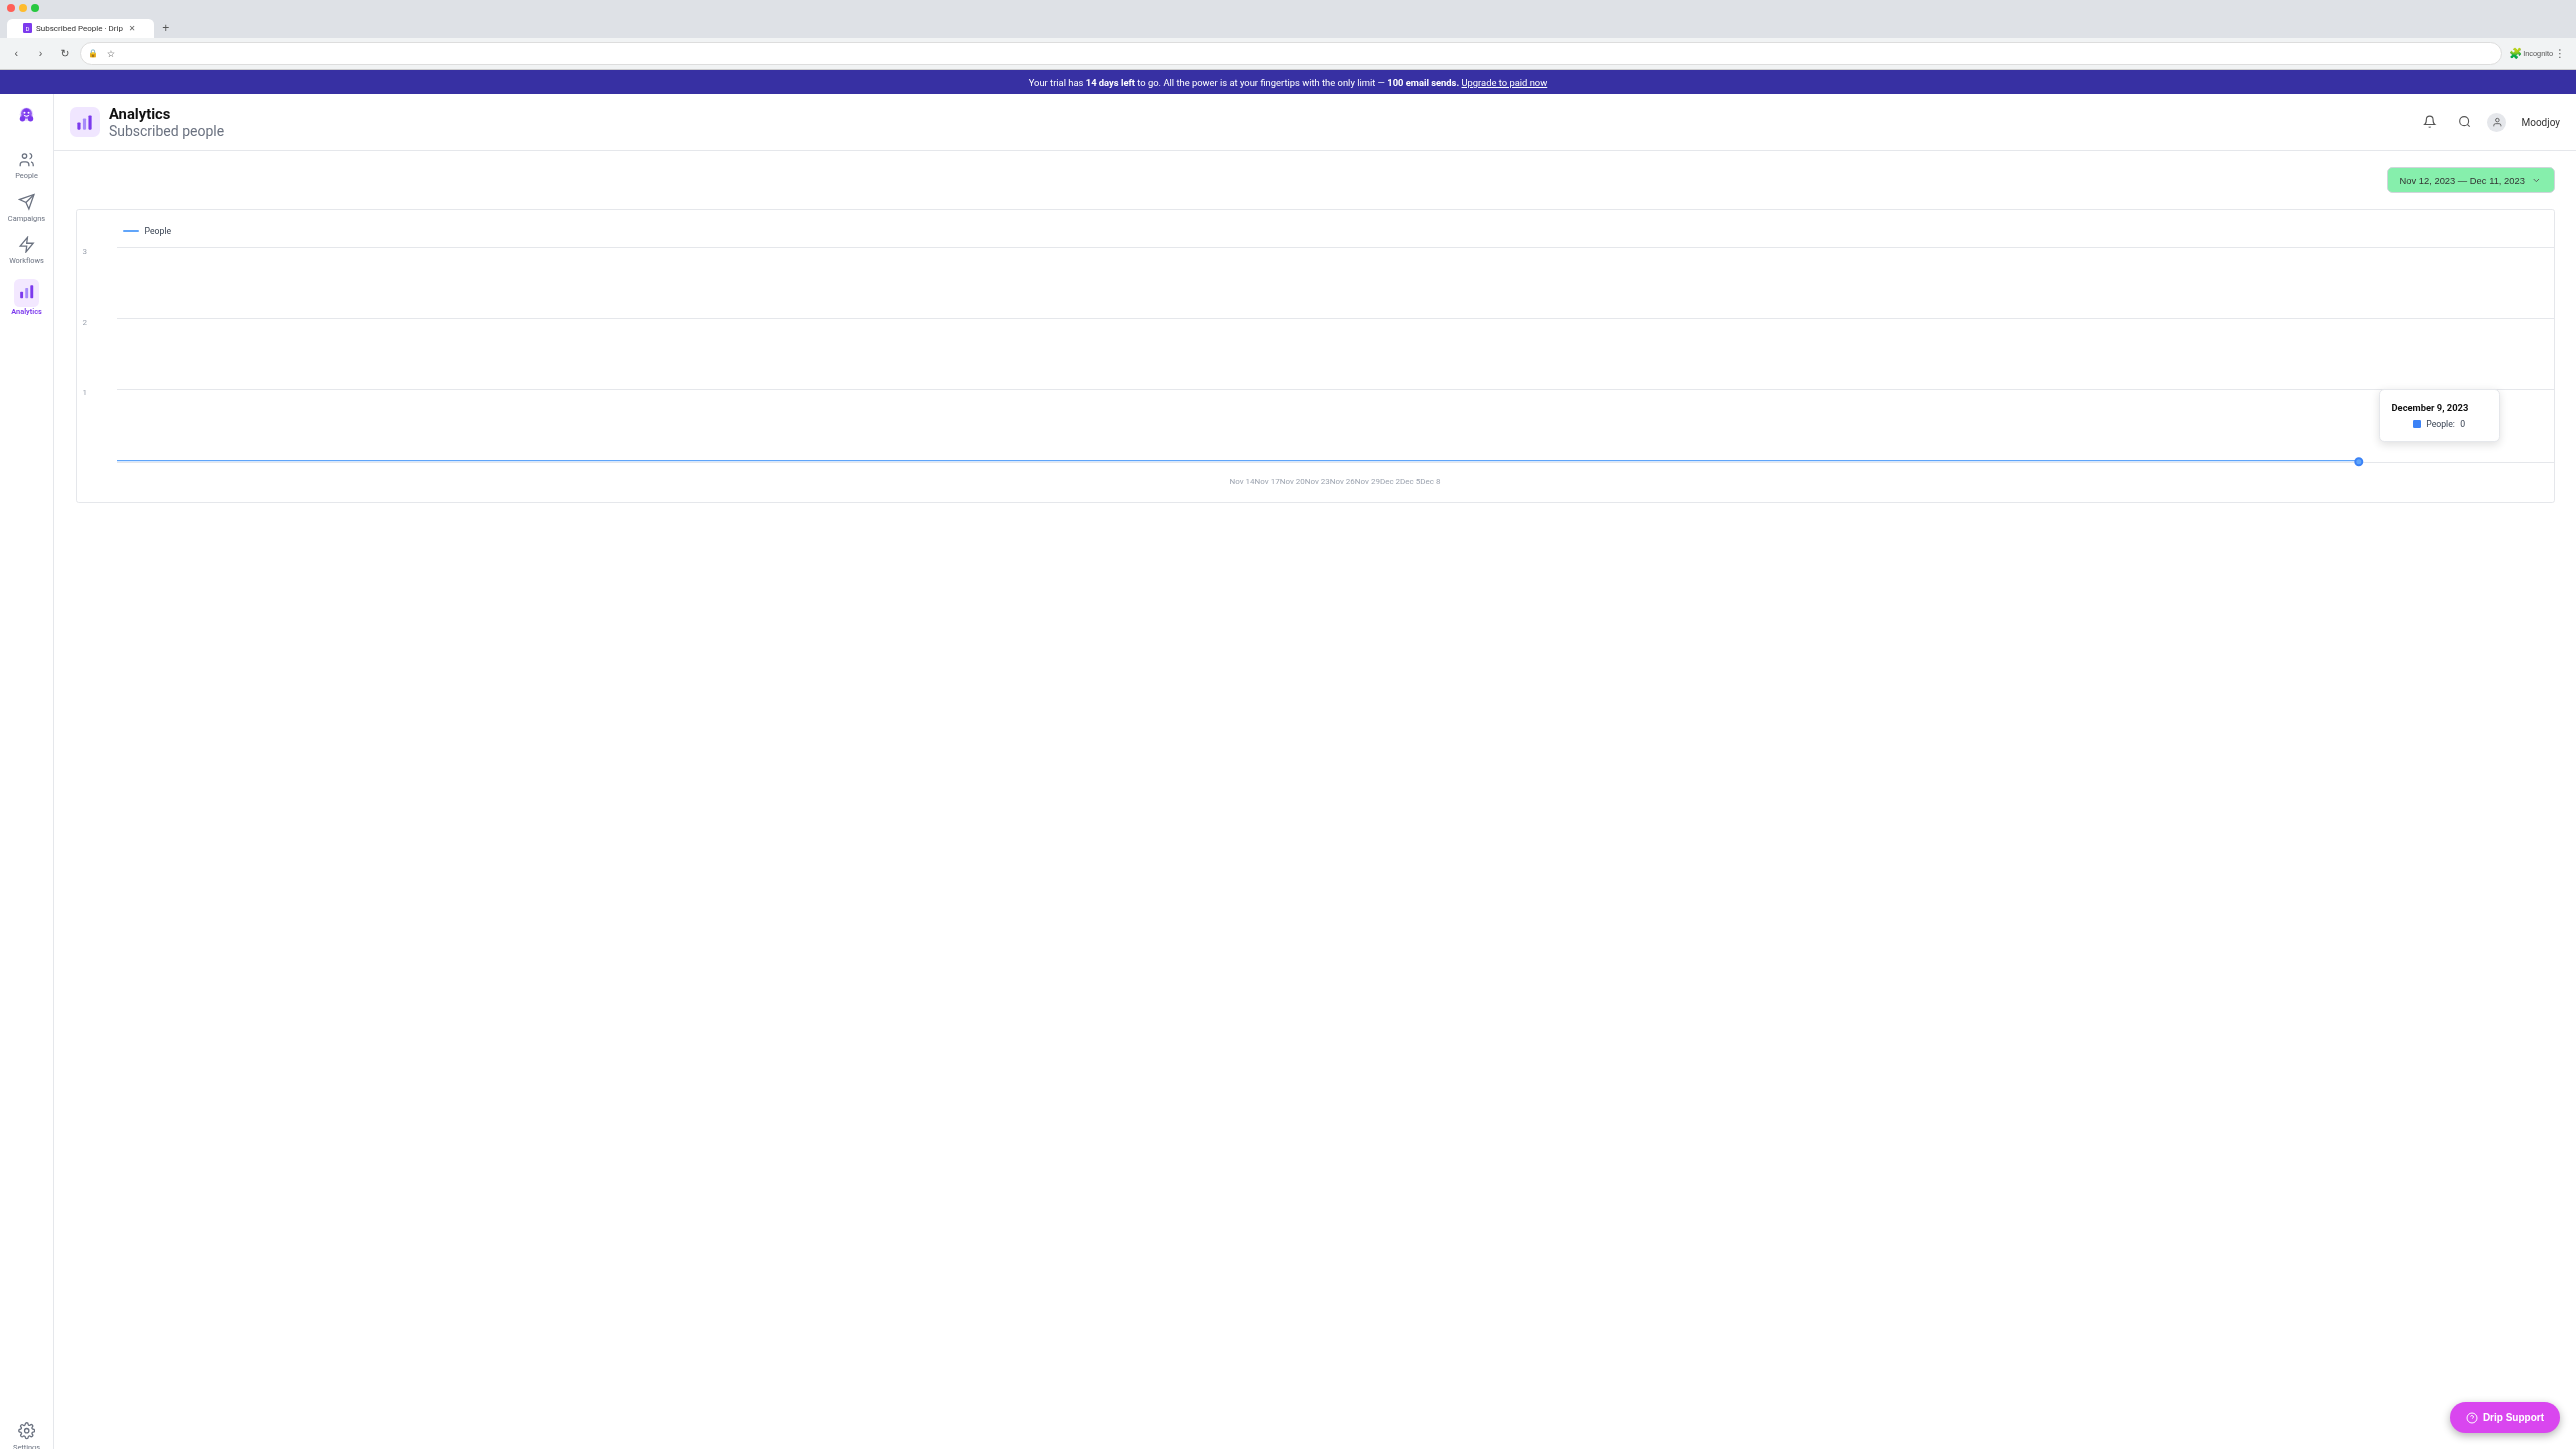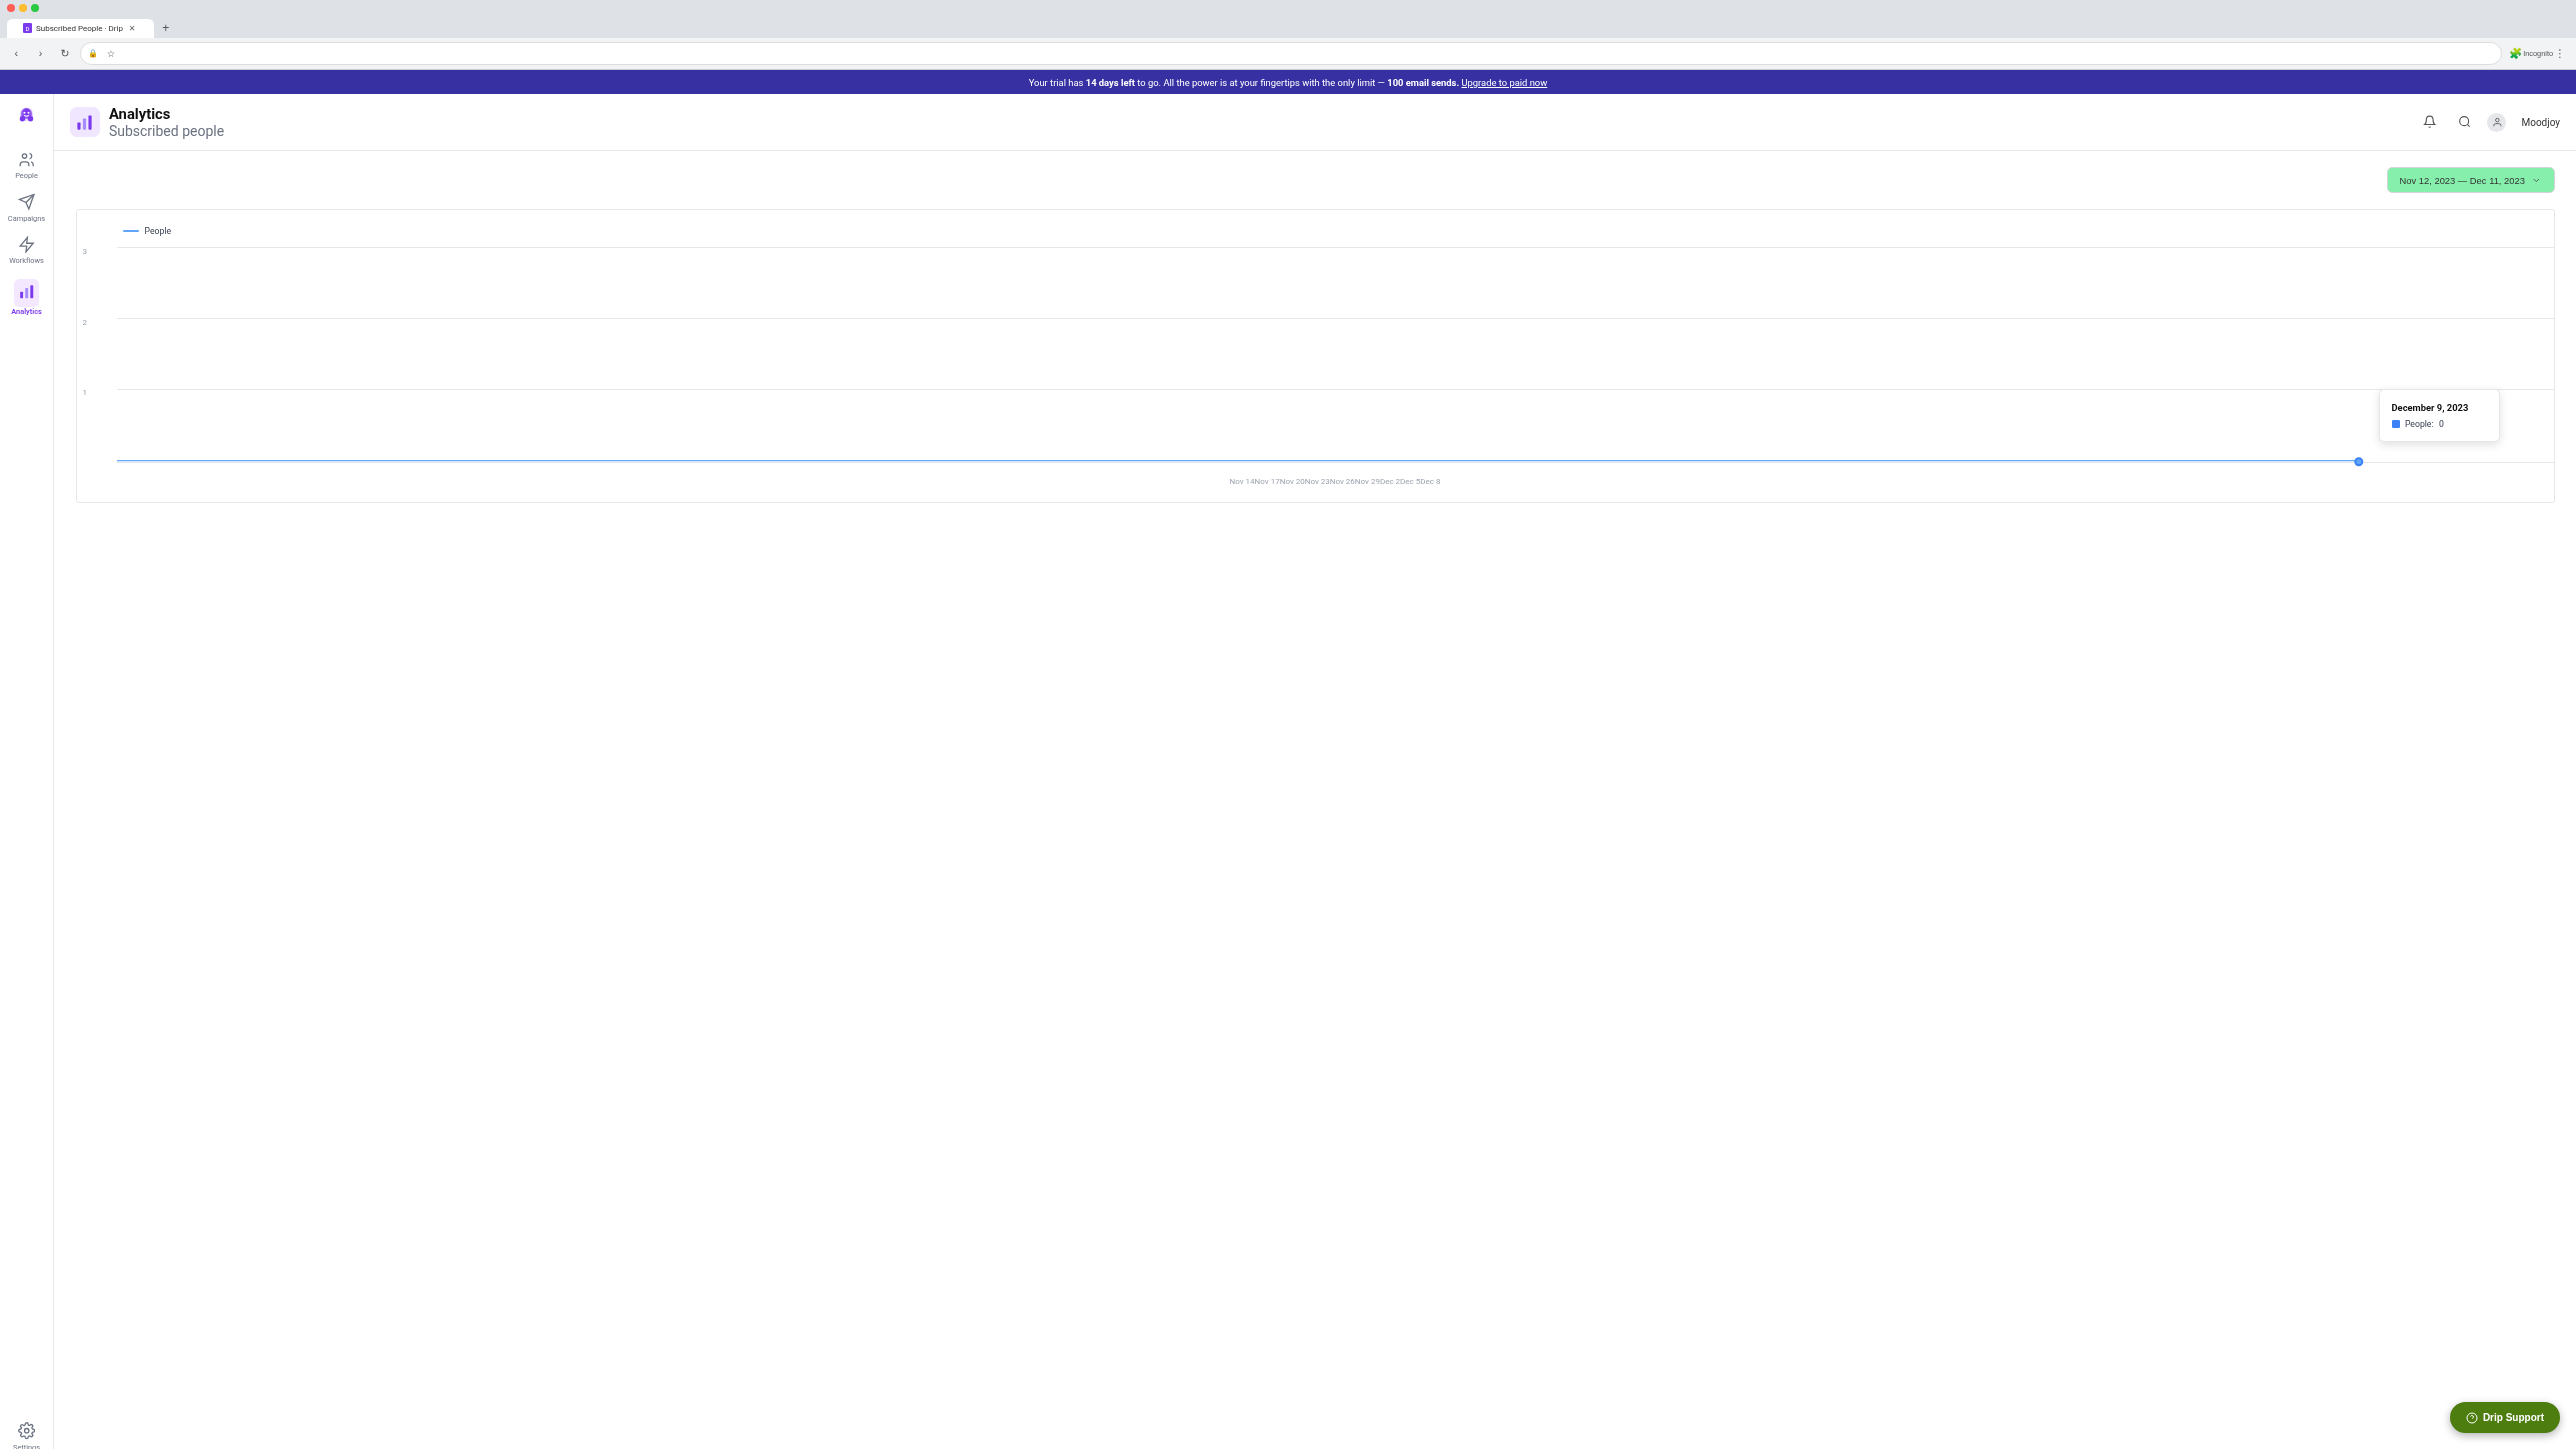--- a/index.html
+++ b/index.html
@@ -363,20 +363,21 @@
       font-weight: 700;
       color: #111;
       margin-bottom: 5.4px;
     }
     .tooltip-item {
       display: flex;
       align-items: center;
       gap: 5.4px;
       font-size: 8.7px;
       color: #374151;
+      justify-content: center;
     }
     .tooltip-dot {
       width: 8px; height: 8px;
       border-radius: 1.3px;
       background: #3b82f6;
     }
 
     .chart-dot {
       position: absolute;
       width: 9.4px; height: 9.4px;
@@ -385,21 +386,21 @@
       border: 2px solid #3b82f6;
       transform: translate(-50%, -50%);
       z-index: 5;
     }
 
     
     .drip-support-btn {
       position: fixed;
       bottom: 16px;
       right: 16px;
-      background: #4d7c0f;
+      background: #d946ef;
       color: #fff;
       border: none;
       border-radius: 16px;
       padding: 9.4px 16px;
       font-size: 10px;
       font-weight: 600;
       cursor: pointer;
       display: flex;
       align-items: center;
       gap: 5.4px;

